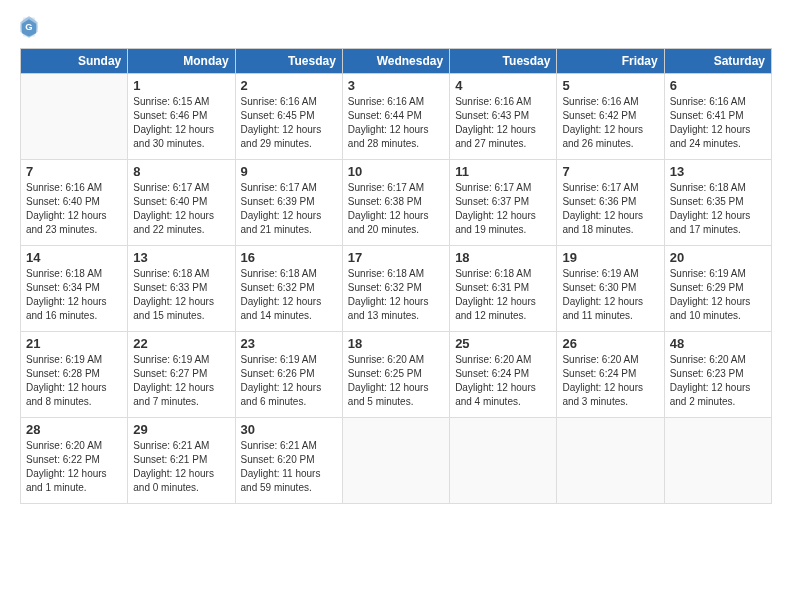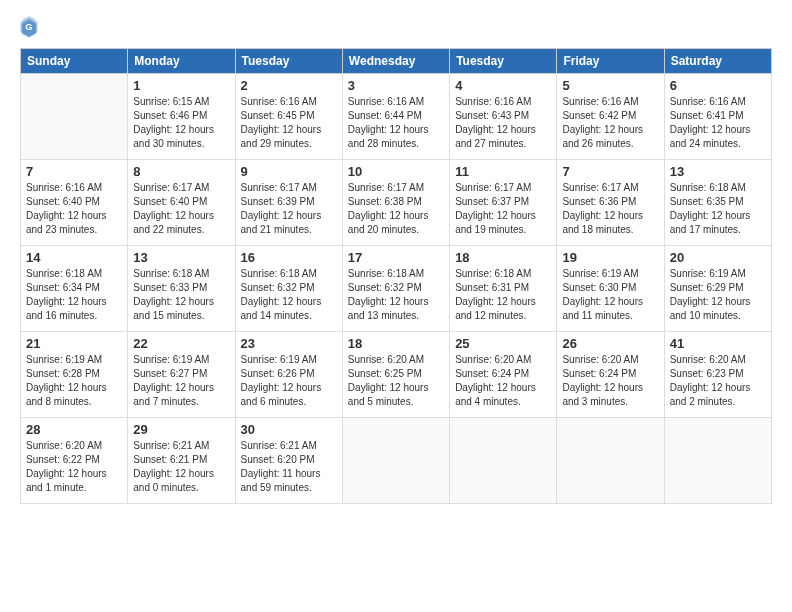--- a/index.html
+++ b/index.html
@@ -54,21 +54,21 @@
     .calendar {
       width: 100%;
       border-collapse: collapse;
       table-layout: fixed;
     }
     .calendar th {
       background: #2a6db5;
       color: #fff;
       font-size: 12px;
       padding: 5px 6px;
-      text-align: left;
+      text-align: right;
       border: 1px solid #ccc;
     }
     .calendar td {
       vertical-align: top;
       border: 1px solid #ddd;
       padding: 4px 5px;
       font-size: 9.5px;
       color: #333;
       height: 86px;
       width: 113px;
@@ -306,21 +306,21 @@
 and 4 minutes.</div>
           </td>
           <td>
             <span class="day-number">26</span>
             <div class="day-info" style="white-space: pre-line;">Sunrise: 6:20 AM
 Sunset: 6:24 PM
 Daylight: 12 hours
 and 3 minutes.</div>
           </td>
           <td>
-            <span class="day-number">41</span>
+            <span class="day-number">48</span>
             <div class="day-info" style="white-space: pre-line;">Sunrise: 6:20 AM
 Sunset: 6:23 PM
 Daylight: 12 hours
 and 2 minutes.</div>
           </td>
         </tr>
         <tr>
           <td>
             <span class="day-number">28</span>
             <div class="day-info" style="white-space: pre-line;">Sunrise: 6:20 AM

